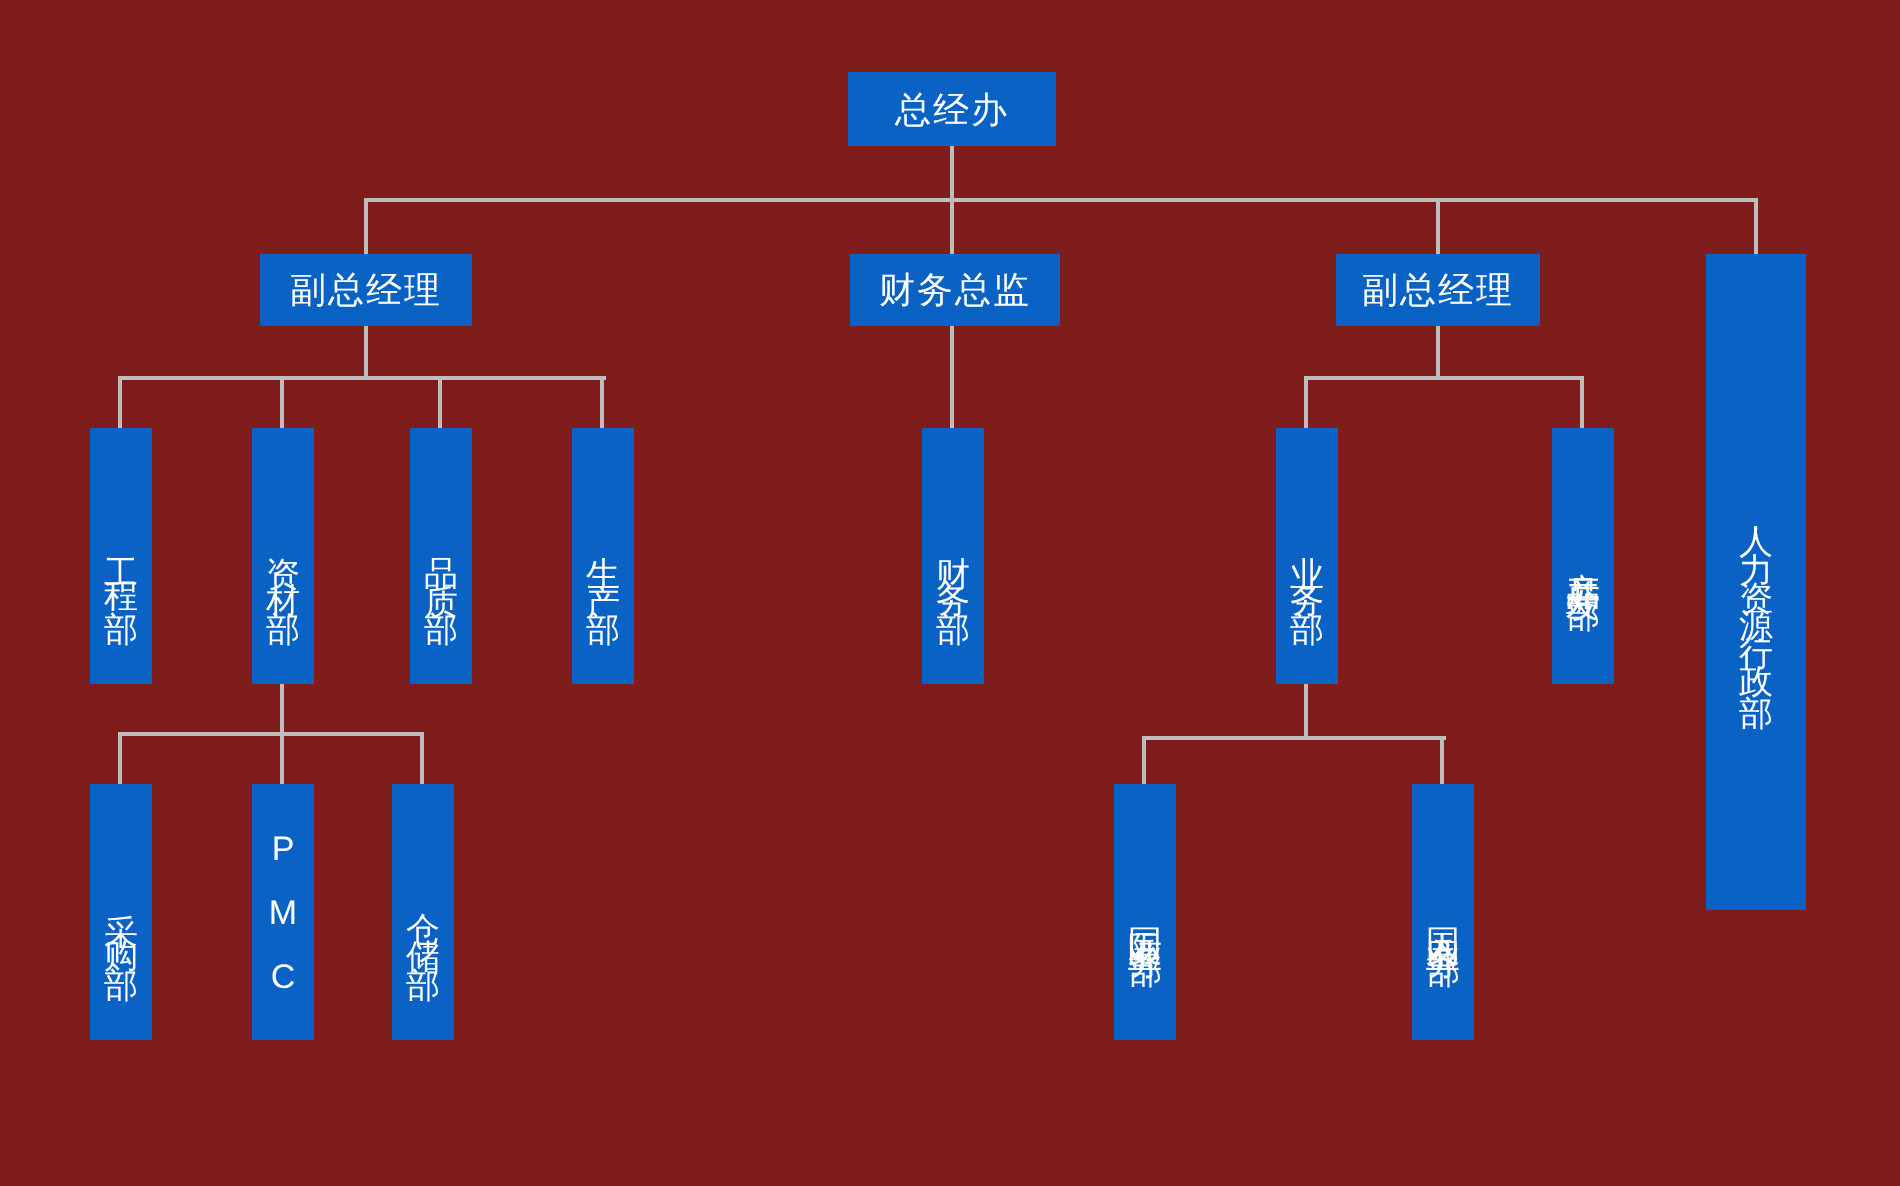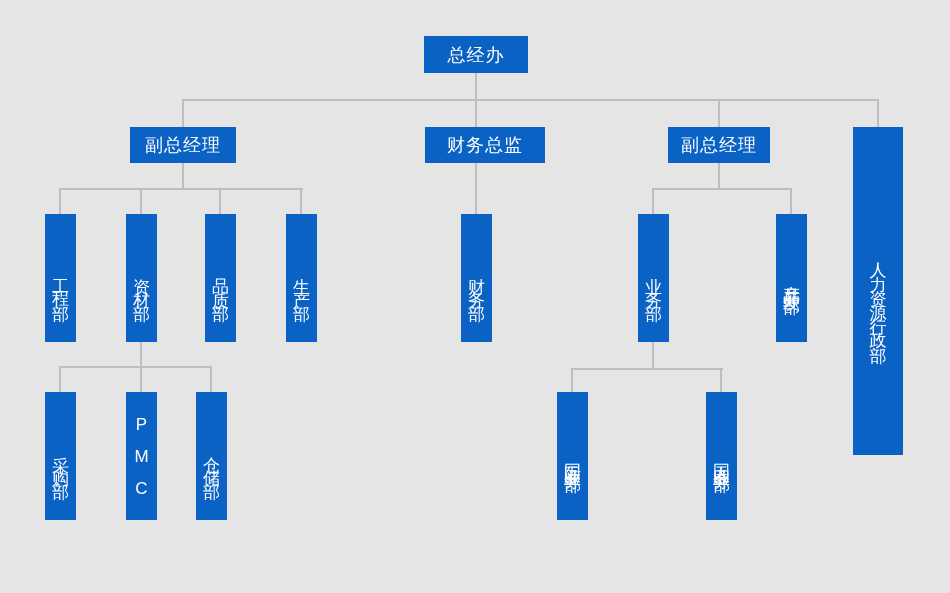--- a/index.html
+++ b/index.html
@@ -1,21 +1,21 @@
 <!DOCTYPE html>
 <html><head>
 <meta charset="utf-8">
 <style>
   * { margin: 0; padding: 0; box-sizing: border-box; }
   html, body { background: #ffffff; }
   .stage {
     position: relative;
     width: 950px;
     height: 593px;
-    background: #e5e5e5;
+    background: #7f1d1d;
     overflow: hidden;
     font-family: "Liberation Sans", sans-serif;
   }
   .node {
     position: absolute;
     background: #0B62C5;
     color: #ffffff;
     display: flex;
     align-items: center;
     justify-content: center;
@@ -79,21 +79,21 @@
   <div class="line" style="left:571px; top:368px; width:2px;   height:24px;"></div>
   <div class="line" style="left:720px; top:368px; width:2px;   height:24px;"></div>
 
   <div class="node" style="left:424px; top:36px; width:104px; height:37px;">
     <span class="hlabel">总经办</span>
   </div>
 
   <div class="node" style="left:130px; top:127px; width:106px; height:36px;">
     <span class="hlabel">副总经理</span>
   </div>
-  <div class="node" style="left:425px; top:127px; width:120px; height:36px;justify-content:center;">
+  <div class="node" style="left:425px; top:127px; width:105px; height:36px;justify-content:center;">
     <span class="hlabel">财务总监</span>
   </div>
   <div class="node" style="left:668px; top:127px; width:102px; height:36px;">
     <span class="hlabel">副总经理</span>
   </div>
   <div class="node" style="left:853px; top:127px; width:50px; height:328px;">
     <span class="vlabel sp7">人力资源行政部</span>
   </div>
 
   <div class="node" style="left:45px; top:214px; width:31px; height:128px;">

